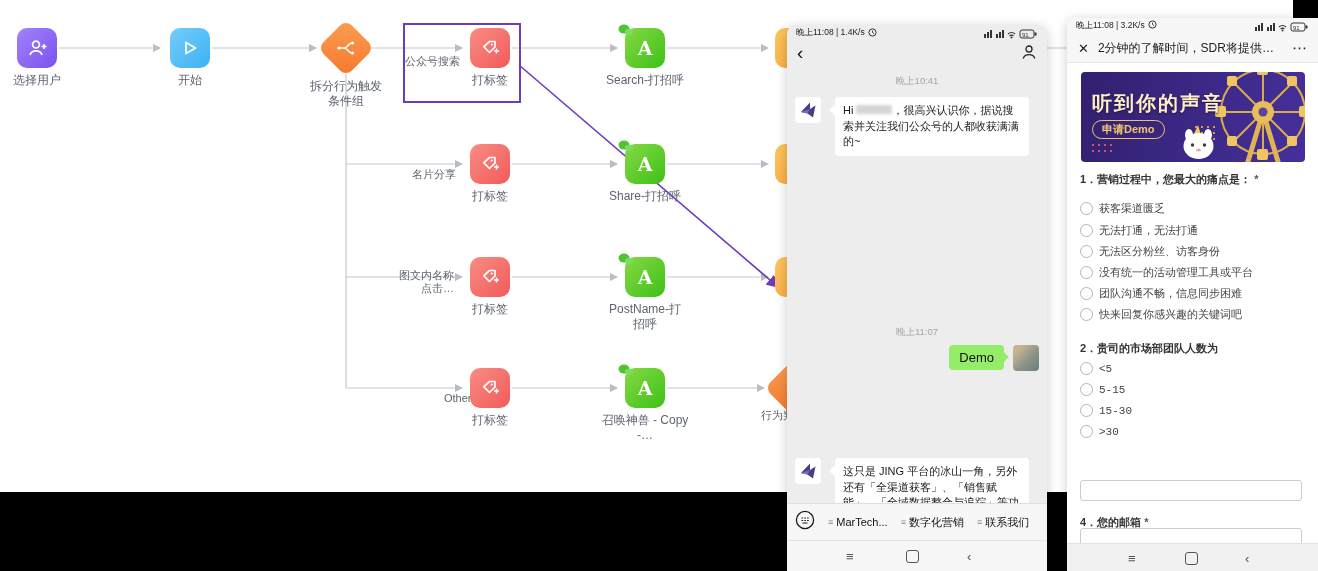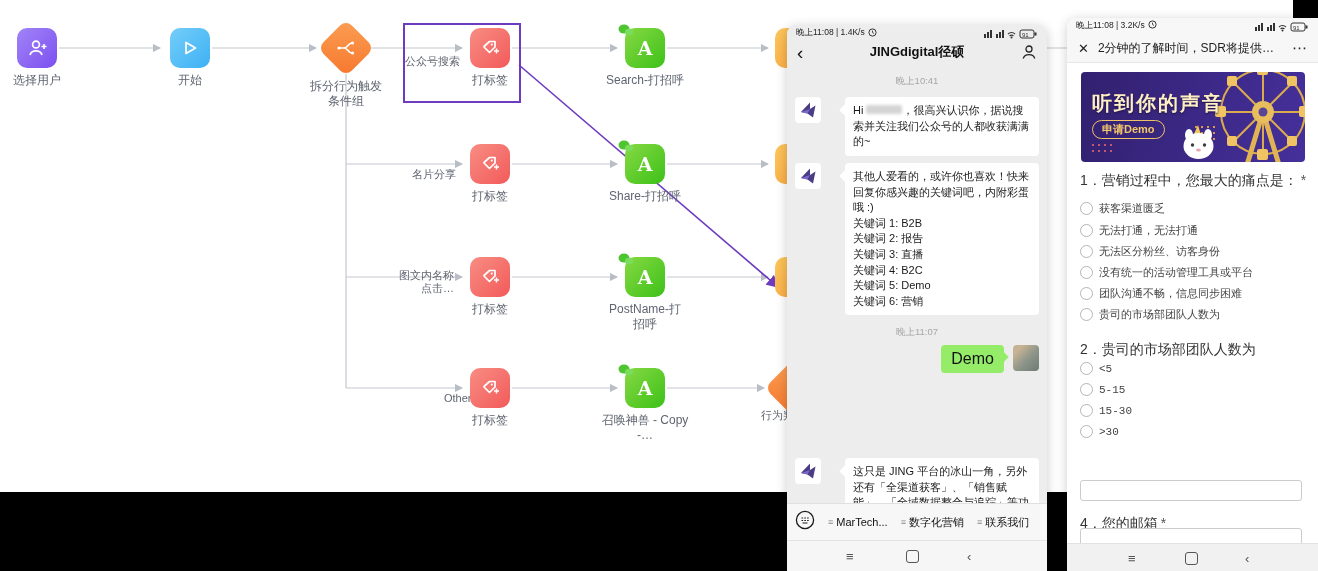--- a/index.html
+++ b/index.html
@@ -41,26 +41,26 @@
   
   #phone1{left:787px;top:25px;width:260px;height:546px;background:#ededed;border-radius:9px 9px 0 0;}
   .p1-nav{position:absolute;left:0;top:14px;width:100%;height:26px;display:flex;align-items:center;}
   .p1-back{font-size:19px;color:#111;margin-left:10px;line-height:1;}
   .p1-title{position:absolute;left:0;right:0;text-align:center;font-size:13px;font-weight:bold;color:#111;}
   .p1-person{position:absolute;right:10px;top:5px;}
   .ts{position:absolute;left:0;width:100%;text-align:center;font-size:9.5px;color:#a6a6a6;}
   .mrow{position:absolute;left:8px;right:8px;display:flex;align-items:flex-start;}
   .ava{width:26px;height:26px;border-radius:4px;background:#fff;flex:0 0 auto;
        display:flex;align-items:center;justify-content:center;}
-  .bubble{position:relative;background:#fff;border-radius:4px;padding:6px 8px;margin-left:24px;
+  .bubble{position:relative;background:#fff;border-radius:4px;padding:6px 8px;margin-left:14px;
           max-width:178px;font-size:11px;line-height:1.42;color:#1a1a1a;white-space:pre-line;}
   .bubble:before{content:"";position:absolute;left:-4px;top:9px;width:8px;height:8px;background:#fff;
           transform:rotate(45deg);}
   .g-bubble{position:relative;background:#95ec69;border-radius:4px;padding:5px 10px;margin-right:9px;
-          font-size:16px;color:#111;}
+          font-size:13px;color:#111;}
   .g-bubble:after{content:"";position:absolute;right:-3px;top:8px;width:8px;height:8px;background:#95ec69;
           transform:rotate(45deg);}
   .user-ava{width:26px;height:26px;border-radius:4px;flex:0 0 auto;
           background:linear-gradient(135deg,#c5b393 20%,#8e9589 55%,#6f7b74);}
   .blurname{display:inline-block;width:36px;height:9px;background:#d4d4d4;border-radius:2px;
           filter:blur(1.5px);vertical-align:baseline;}
   .chat-link{color:#576b95;}
   .link-hl{border:1.5px solid #6d3bbf;padding:0 1px;}
   .pointer{color:#e8a33d;font-size:12px;}
   .p1-menubar{position:absolute;left:0;top:478px;width:100%;height:37px;background:#f7f7f7;
@@ -82,21 +82,21 @@
           background:linear-gradient(100deg,#32206f,#45309b);}
   .banner-headline{position:absolute;left:11px;top:18px;font-size:20px;font-weight:bold;color:#fdeec4;
           letter-spacing:2px;text-shadow:0 1px 2px #1e1245;}
   .banner-cta{position:absolute;left:11px;top:48px;border:1.5px solid #eec268;border-radius:11px;
           padding:1px 9px;color:#f3c768;font-size:11px;font-weight:bold;}
   .dots{position:absolute;background-image:radial-gradient(#c9566e 1.1px,transparent 1.2px);
           background-size:6px 6px;}
   .dots.orange{background-image:radial-gradient(#d89a4a 1.1px,transparent 1.2px);}
   .wheel{position:absolute;right:-14px;top:-12px;}
   .mascot{position:absolute;left:96px;bottom:-3px;}
-  .q-title{position:absolute;left:13px;font-size:14px;color:#333;}
+  .q-title{position:absolute;left:13px;font-size:11px;color:#333;font-weight:bold;}
   .req{color:#555;margin-left:3px;}
   .opt{position:absolute;left:13px;display:flex;align-items:center;}
   .radio{width:11px;height:11px;border:1px solid #b5b5b5;border-radius:50%;background:#fff;flex:0 0 auto;}
   .opt-label{font-size:11px;color:#444;margin-left:6px;font-family:Liberation Mono, monospace;}
   .tinput{position:absolute;left:13px;width:222px;height:21px;border:1px solid #ccc;border-radius:3px;
           background:#fff;box-sizing:border-box;}
   #p2-nav-bottom{top:525px;height:28px;background:#f1f1f1;border-top:1px solid #e2e2e2;}
 </style>
 </head>
 <body>
@@ -281,56 +281,40 @@
             </g>
           <circle cx="27.5" cy="9.6" r="1" fill="#333"></circle>
           <rect x="36" y="2" width="14" height="8" rx="2" fill="none" stroke="#333"></rect>
           <rect x="50.5" y="4.5" width="2" height="3" fill="#333"></rect>
           <text x="38" y="8.6" font-size="6" fill="#333">91</text>
         </svg>
       </span>
     </div>
     <div class="p1-nav">
       <span class="p1-back">‹</span>
-      <span class="p1-title">JINGdigital径硕</span>
       <span class="p1-person">
         <svg width="16" height="16">
             <circle cx="8" cy="5" r="3" fill="none" stroke="#222" stroke-width="1.3"></circle>
             <path d="M2.2 14.5 a6 5.2 0 0 1 11.6 0" fill="none" stroke="#222" stroke-width="1.3"></path>
           </svg>
       </span>
     </div>
 
     <div class="ts" style="top:50px">晚上10:41</div>
 
     <div class="mrow" style="top:72px">
       <span class="ava">
         <svg width="20" height="20" viewBox="0 0 20 20">
             <path d="M3 12 L12 2.5 L12 9 L17.5 5.5 L15 17.5 L9.5 13.5 Z" fill="#4b3d85"></path>
             <path d="M3 12 L9.5 13.5 L12 9 Z" fill="#7b68c9"></path>
           </svg>
       </span>
       <div class="bubble"><span>Hi</span> <span class="blurname"></span><span>，很高兴认识你，据说搜索并关注我们公众号的人都收获满满的~</span></div>
     </div>
 
-    <div class="mrow" style="top:138px">
-      <span class="ava">
-        <svg width="20" height="20" viewBox="0 0 20 20">
-            <path d="M3 12 L12 2.5 L12 9 L17.5 5.5 L15 17.5 L9.5 13.5 Z" fill="#4b3d85"></path>
-            <path d="M3 12 L9.5 13.5 L12 9 Z" fill="#7b68c9"></path>
-          </svg>
-      </span>
-      <div class="bubble">其他人爱看的，或许你也喜欢！快来回复你感兴趣的关键词吧，内附彩蛋哦 :)
-关键词 1: B2B
-关键词 2: 报告
-关键词 3: 直播
-关键词 4: B2C
-关键词 5: Demo
-关键词 6: 营销</div>
-    </div>
 
     <div class="ts" style="top:301px">晚上11:07</div>
 
     <div class="mrow" style="top:320px;justify-content:flex-end">
       <div class="g-bubble">Demo</div>
       <span class="user-ava"></span>
     </div>
 
 
     <div class="mrow" style="top:433px">
@@ -465,21 +449,21 @@
     <div class="opt" style="top:247px">
         <span class="radio"></span>
         <span class="opt-label">没有统一的活动管理工具或平台</span>
       </div>
     <div class="opt" style="top:268px">
         <span class="radio"></span>
         <span class="opt-label">团队沟通不畅，信息同步困难</span>
       </div>
     <div class="opt" style="top:289px">
         <span class="radio"></span>
-        <span class="opt-label">贵司的市场部团队人数为</span>
+        <span class="opt-label">快来回复你感兴趣的关键词吧</span>
       </div>
 
     <div class="q-title" style="top:323px"><span>2．贵司的市场部团队人数为</span></div>
     <div class="opt" style="top:344px">
         <span class="radio"></span>
         <span class="opt-label">&lt;5</span>
       </div>
     <div class="opt" style="top:365px">
         <span class="radio"></span>
         <span class="opt-label">5-15</span>

